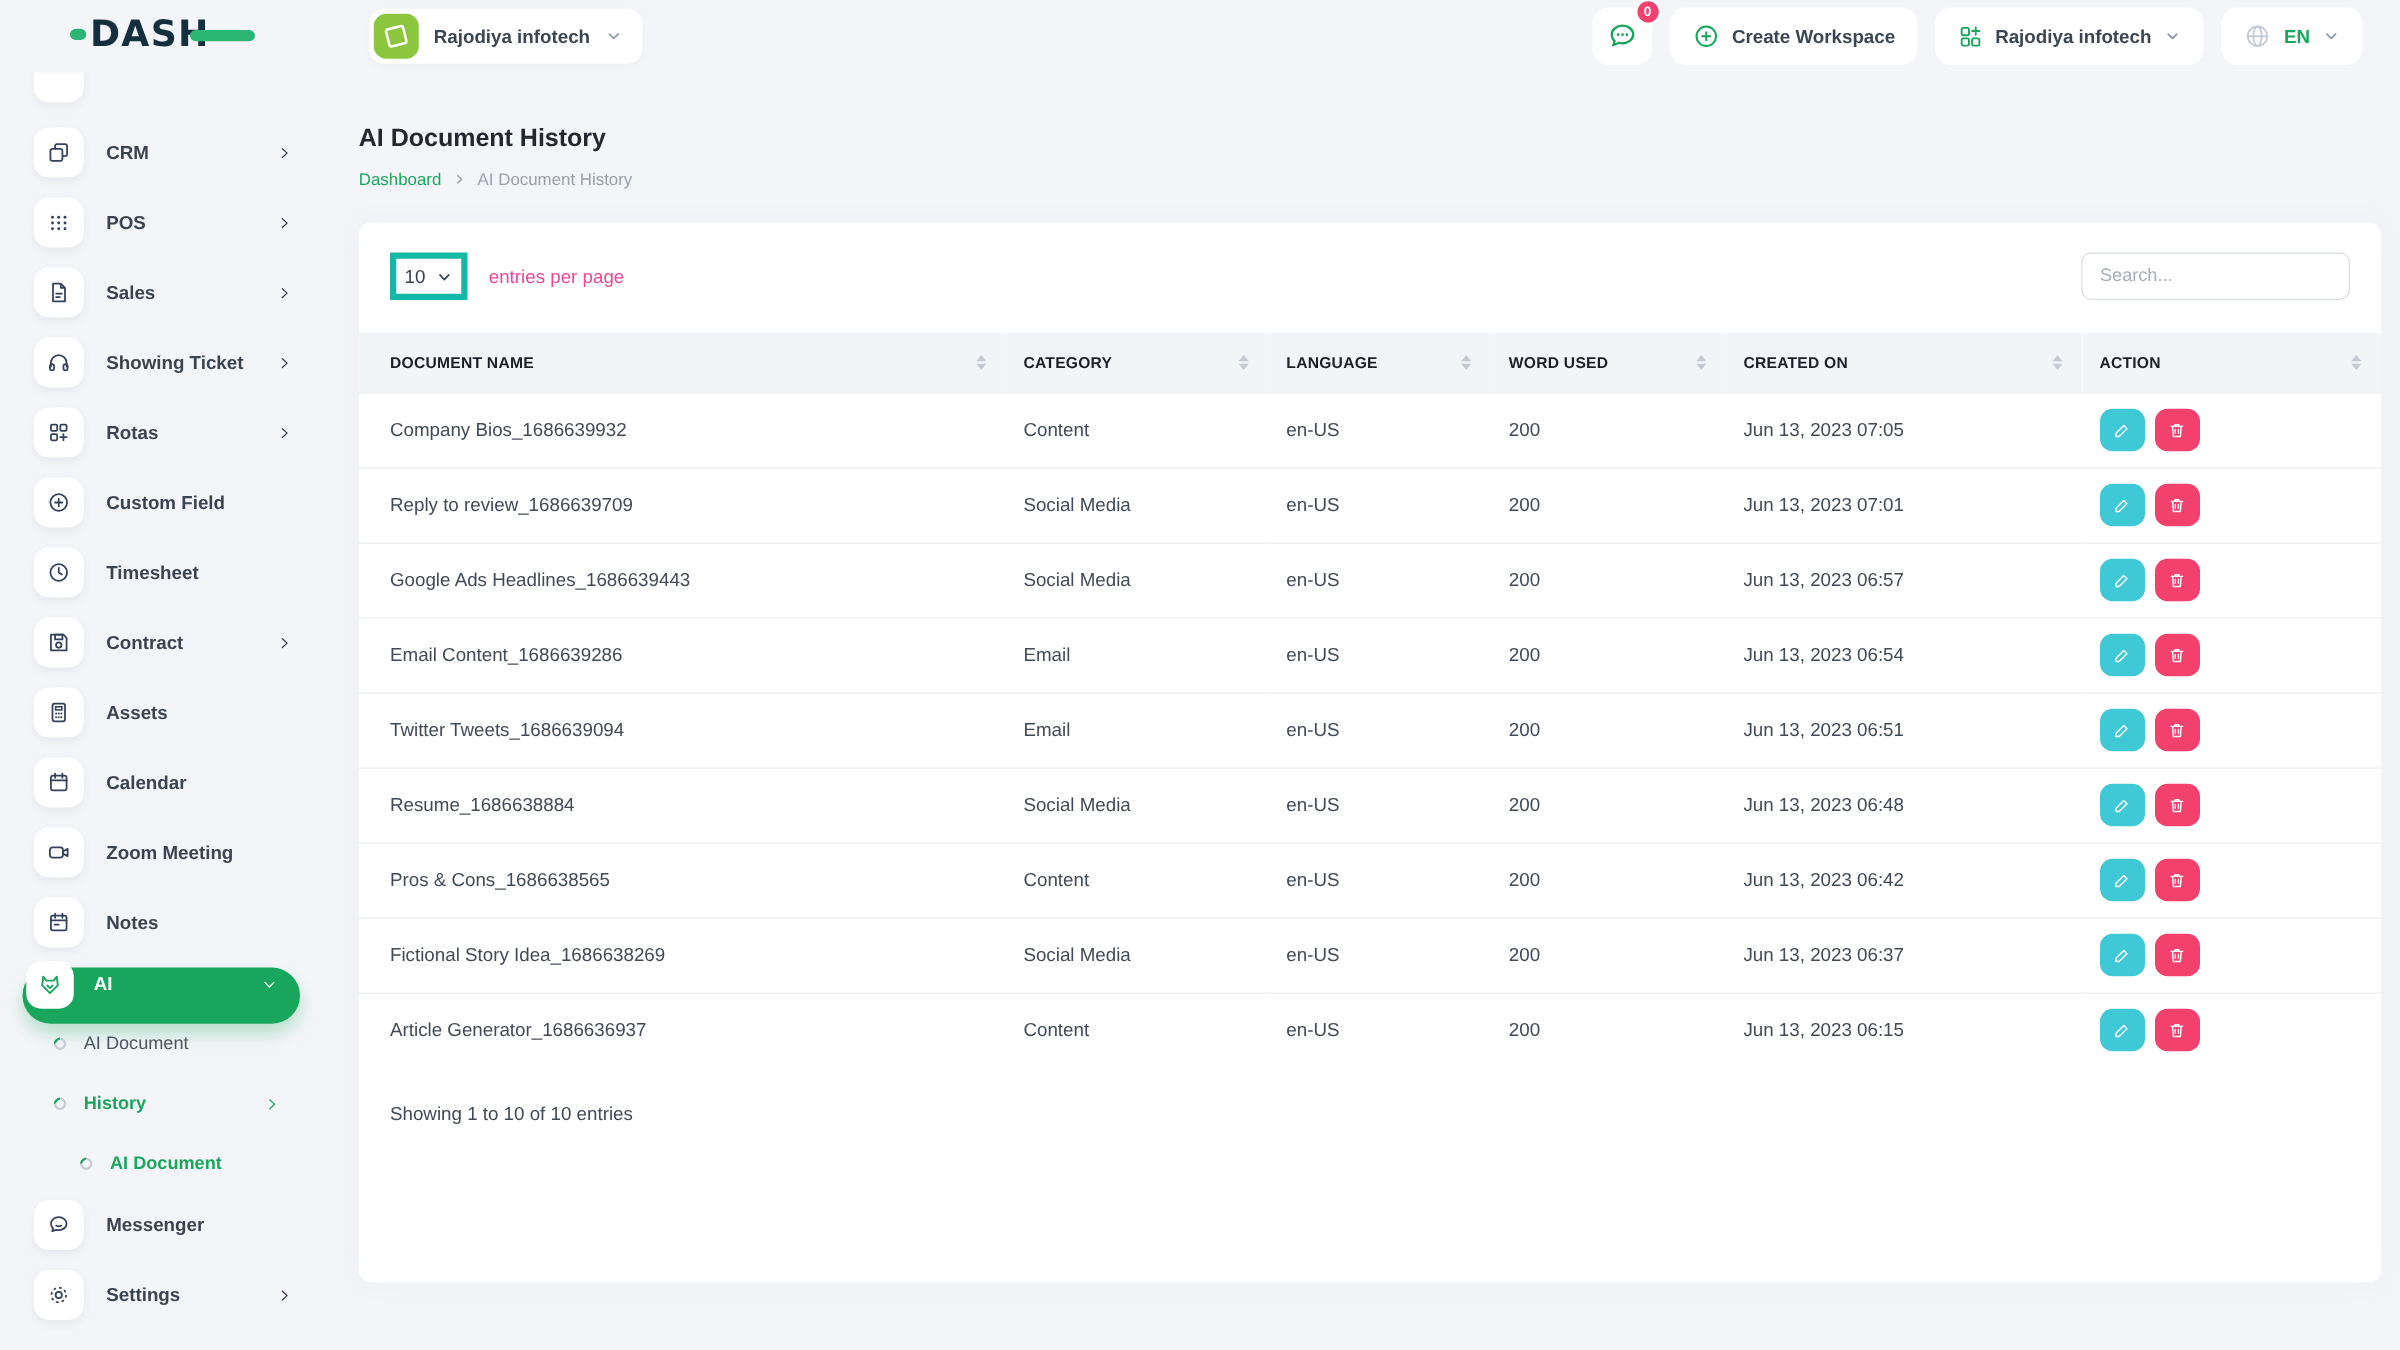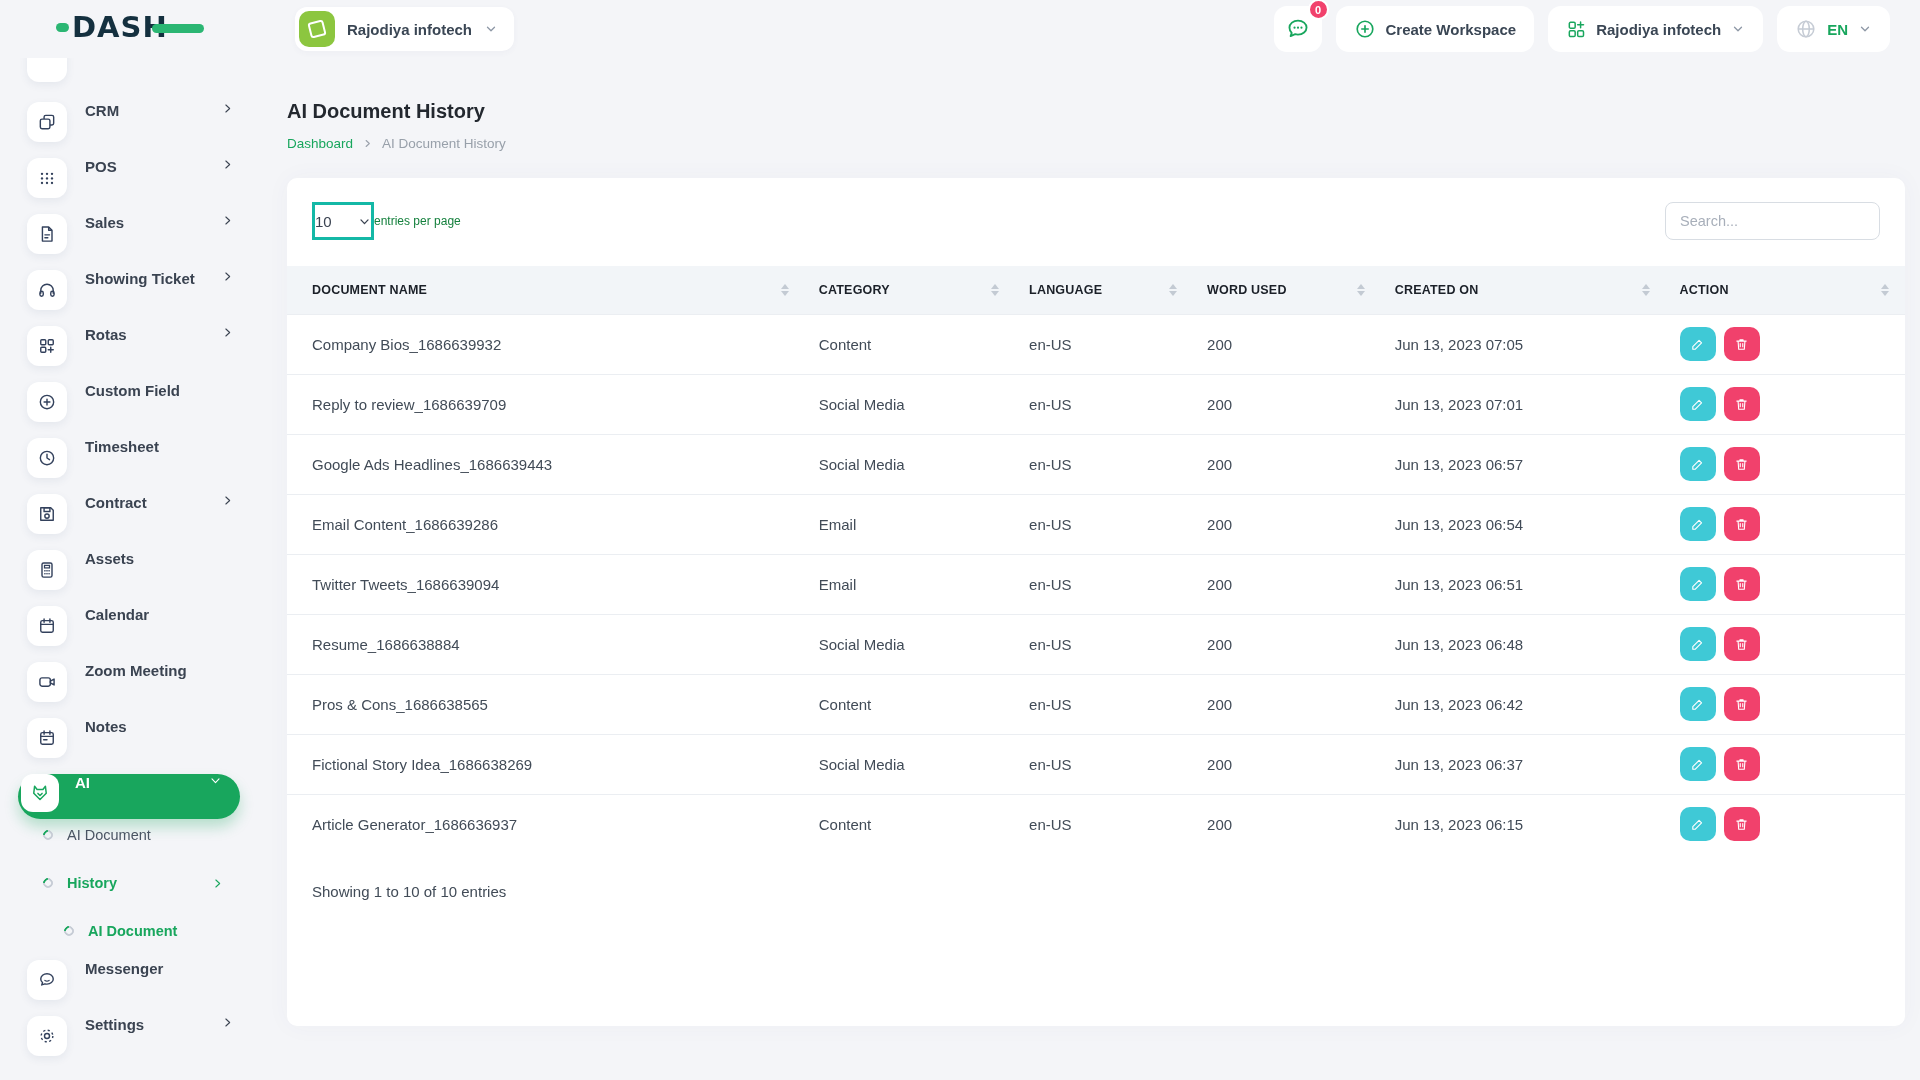--- a/index.html
+++ b/index.html
@@ -35,21 +35,21 @@
     display:flex; align-items:center; justify-content:center; }
   .pill { height:46px; background:#fff; border:none; border-radius:13px; display:flex; align-items:center;
     gap:10px; padding:0 18px; font-size:15px; font-weight:600; color:#3a4654; cursor:pointer;
     font-family:"Liberation Sans", sans-serif; }
   .pill .green-text { color:#18a65d; font-weight:700; }
 
   
   .sidebar { position:absolute; top:58px; left:0; width:256px; height:1022px; overflow:hidden; padding-top:44px; }
   .partial-box { position:absolute; top:-16px; left:27px; width:40px; height:40px; background:#fff;
     border-radius:12px; box-shadow:0 3px 8px rgba(56,71,109,.08); }
-  .nav-item { display:flex; height:40px; margin:0 22px 16px 27px; cursor:pointer; }
+  .nav-item { display:flex; align-items:center; height:40px; margin:0 22px 16px 27px; cursor:pointer; }
   .icon-box { width:40px; height:40px; border-radius:12px; background:#fff; flex:0 0 40px;
     display:flex; align-items:center; justify-content:center; box-shadow:0 3px 8px rgba(56,71,109,.08); color:#33415c; }
   .nav-label { margin-left:18px; font-size:15px; font-weight:600; color:#3a4351; flex:1; }
   .nav-chev { color:#3a4351; }
 
   .nav-item.active { background:#18a65d; border-radius:24px; height:45px; margin:0 16px 0 18px; padding:0 18px 18px 3px;
     box-shadow:0 8px 14px rgba(24,166,93,.28); }
   .nav-item.active .icon-box { width:38px; height:38px; flex-basis:38px; box-shadow:none; }
   .nav-item.active .nav-label { color:#fff; margin-left:16px; }
   .nav-item.active .nav-chev { color:#fff; }
@@ -69,23 +69,23 @@
   .main { position:absolute; left:256px; top:58px; width:1664px; height:1022px; padding:42px 15px 0 31px; }
   .page-title { font-size:20px; font-weight:700; color:#23282f; }
   .breadcrumb { margin-top:13px; font-size:13.5px; display:flex; align-items:center; gap:9px; }
   .bc-home { color:#18a65d; cursor:pointer; }
   .bc-sep { color:#9aa1ab; }
   .bc-cur { color:#98a0aa; }
 
   .card { margin-top:27px; width:1618px; height:848px; background:#fff; border-radius:10px;
     box-shadow:0 0 24px rgba(76,87,125,.04); padding:24px 0 0; }
   .controls { display:flex; align-items:center; margin:0 25px; }
-  .page-size { width:62px; height:38px; border:3px solid #14b8a6; border-radius:0; background:#fff;
-    display:flex; align-items:center; justify-content:space-between; gap:9px; font-size:15px; color:#3a4351; cursor:pointer; }
-  .entries-label { font-size:12px; color:#15803d; }
+  .page-size { width:62px; height:38px; border:5px solid #14b8a6; border-radius:0; background:#fff;
+    display:flex; align-items:center; justify-content:center; gap:9px; font-size:15px; color:#3a4351; cursor:pointer; }
+  .entries-label { margin-left:17px; font-size:15px; color:#ec4899; }
   .search-input { margin-left:auto; width:215px; height:38px; border:1px solid #d8dde3; border-radius:8px;
     padding:0 14px; font-size:14.5px; color:#3a4351; outline:none; font-family:"Liberation Sans", sans-serif; }
   .search-input::placeholder { color:#a8afba; }
 
   table { width:100%; border-collapse:collapse; table-layout:fixed; margin-top:26px;padding-left:36px; }
   thead tr { background:#f2f5f8; height:48px; }
   th { font-size:12.5px; font-weight:700; color:#1b2028; text-align:left; letter-spacing:.2px;
     padding:0 28px 0 14px; position:relative; cursor:pointer; }
   th:first-child { padding-left:25px; }
   .sort { position:absolute; right:16px; top:50%; transform:translateY(-50%); display:flex; flex-direction:column; gap:2px; }

